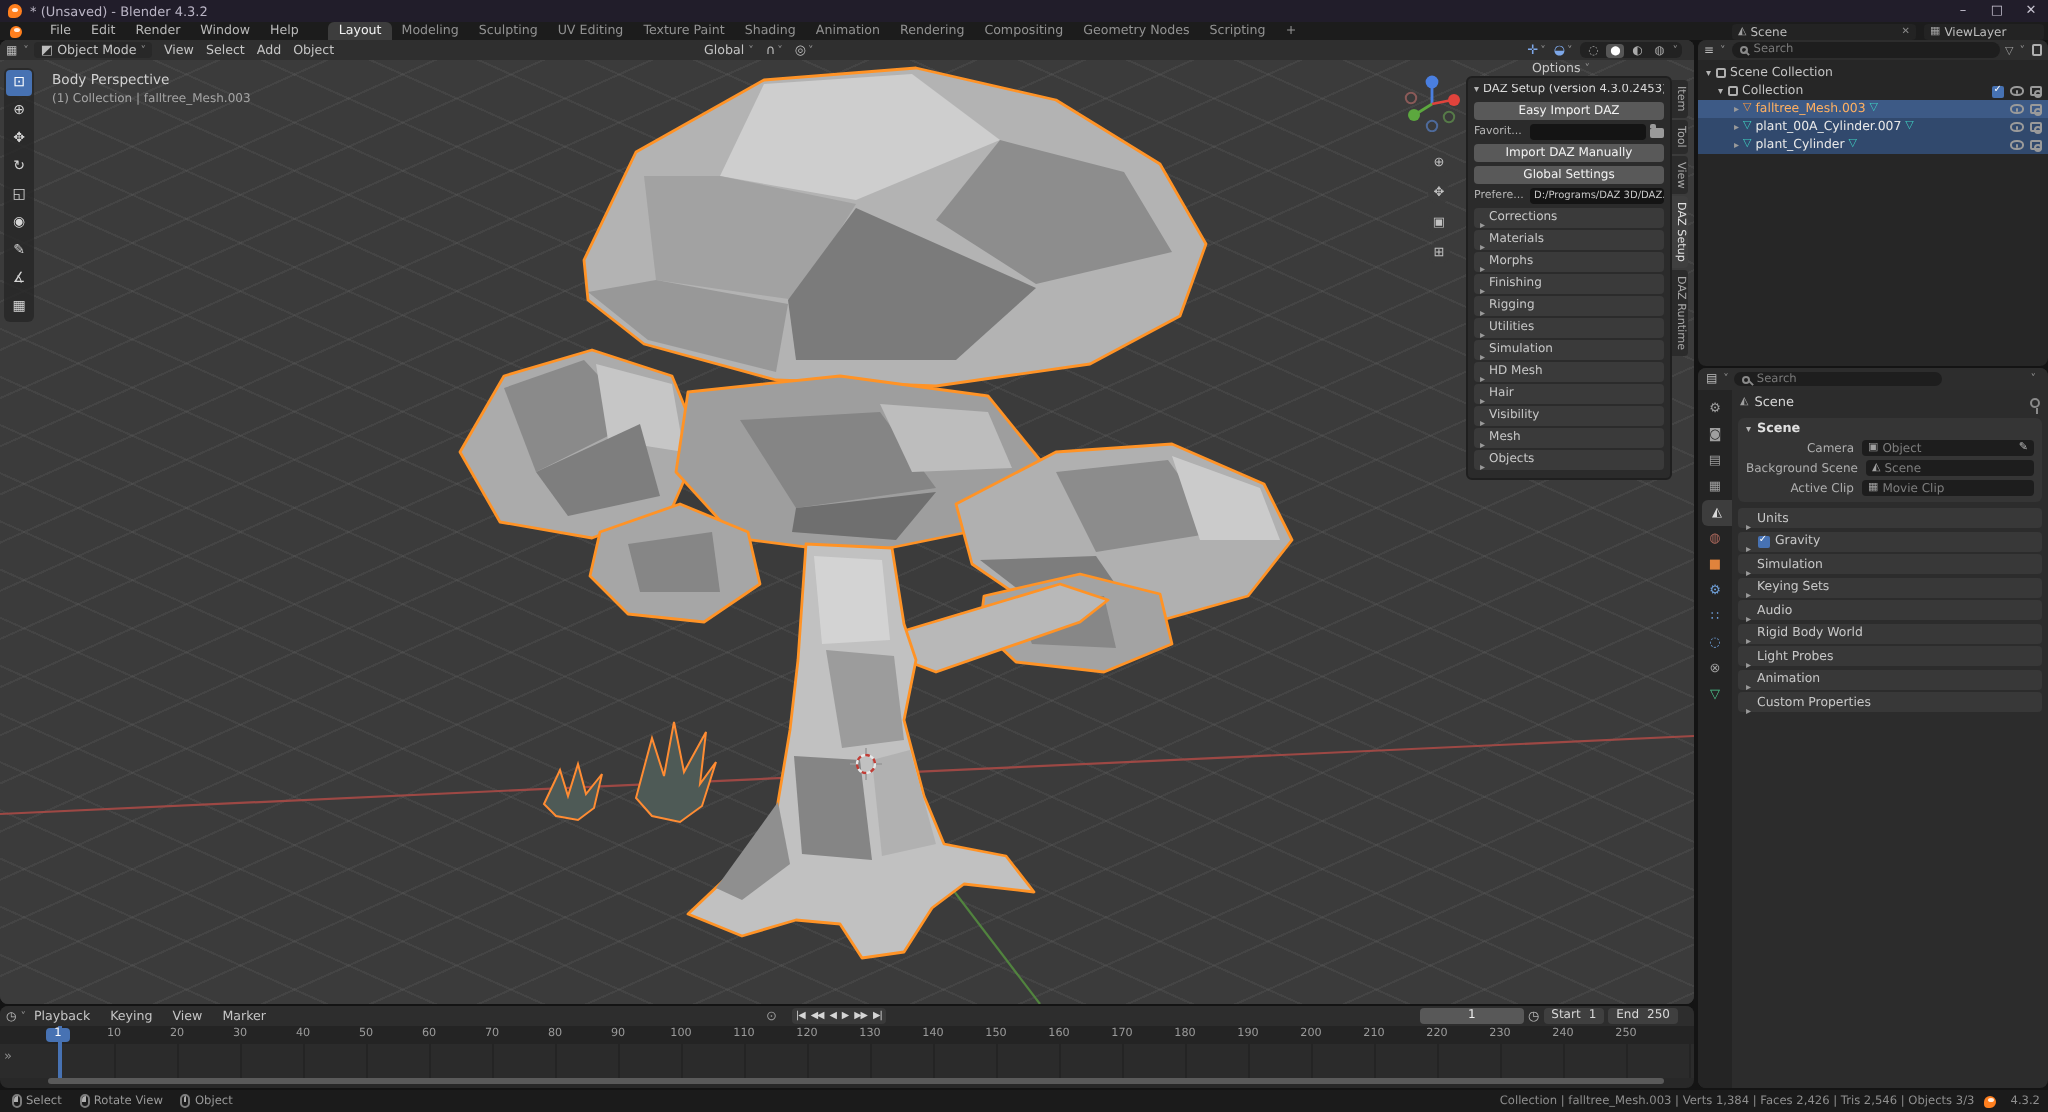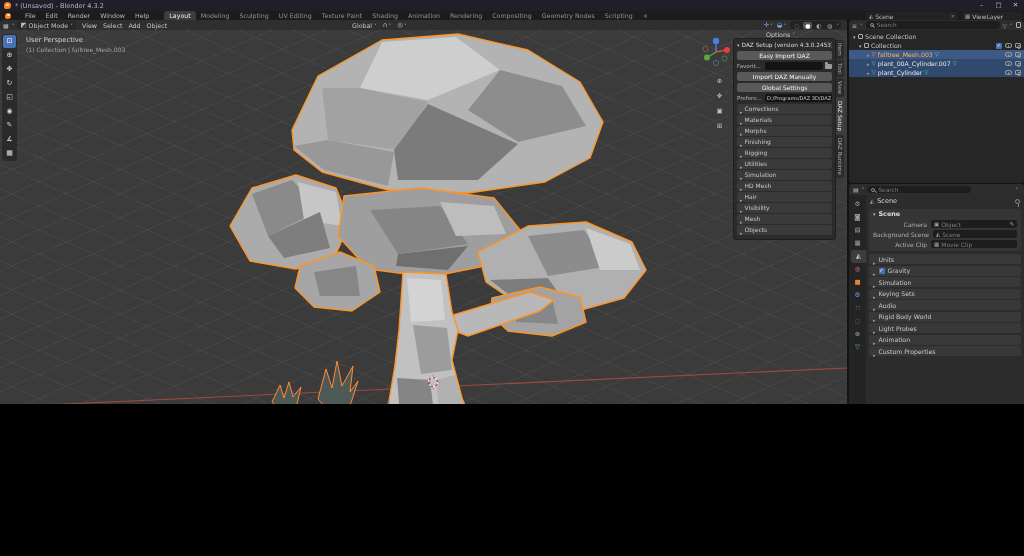--- a/index.html
+++ b/index.html
@@ -1,17 +1,17 @@
 <!DOCTYPE html>
 <html><head>
 <meta charset="utf-8">
 <style>
   * { margin:0; padding:0; box-sizing:border-box; font-family:"DejaVu Sans",sans-serif; }
   body { background:#000; }
-  .app { position:relative; width:1024px; height:404px; background:#141414; overflow:hidden; }
+  .app { position:relative; width:1024px; height:556px; background:#141414; overflow:hidden; }
 
   
   .titlebar { position:absolute; left:0; top:0; width:1024px; height:11px; background:#211d2a; display:flex; align-items:center; }
   .blogo { width:7px; height:7px; border-radius:50% 50% 50% 2px; background:#ff7f1e; margin:0 4px 0 4px; position:relative; flex:0 0 auto; }
   .blogo::after { content:""; position:absolute; left:2px; top:1.5px; width:3px; height:2px; border-radius:50%; background:#fff; opacity:.85; }
   .title { font-size:6.5px; color:#b9b4c4; white-space:nowrap; }
   .winbtns { margin-left:auto; display:flex; height:100%; }
   .wb { width:17px; text-align:center; font-size:6.5px; line-height:11px; color:#c9c5d2; }
 
   
@@ -323,21 +323,21 @@
           <div class="vtool">✥</div>
           <div class="vtool">↻</div>
           <div class="vtool">◱</div>
           <div class="vtool">◉</div>
           <div class="vtool">✎</div>
           <div class="vtool">∡</div>
           <div class="vtool">▦</div>
         </div>
 
       <div class="vp-overlay">
-        <div class="ovl1">User Perspective</div>
+        <div class="ovl1">Body Perspective</div>
         <div class="ovl2">(1) Collection | falltree_Mesh.003</div>
       </div>
 
       <div class="options-dd">
         <span>Options</span>
           <span class="caret"></span>
       </div>
 
       <svg class="gizmo" width="30" height="30" viewBox="0 0 30 30">
         <line x1="15" y1="16" x2="15" y2="6" stroke="#4a7fe0" stroke-width="1.4"></line>

